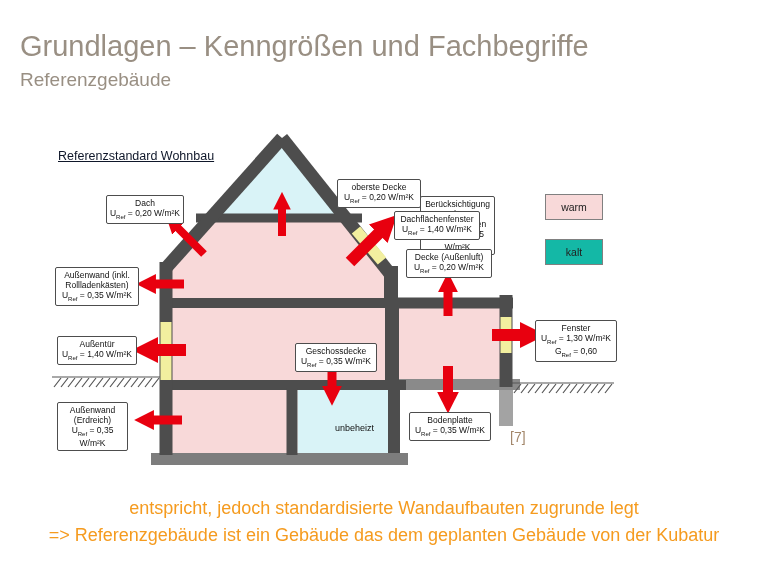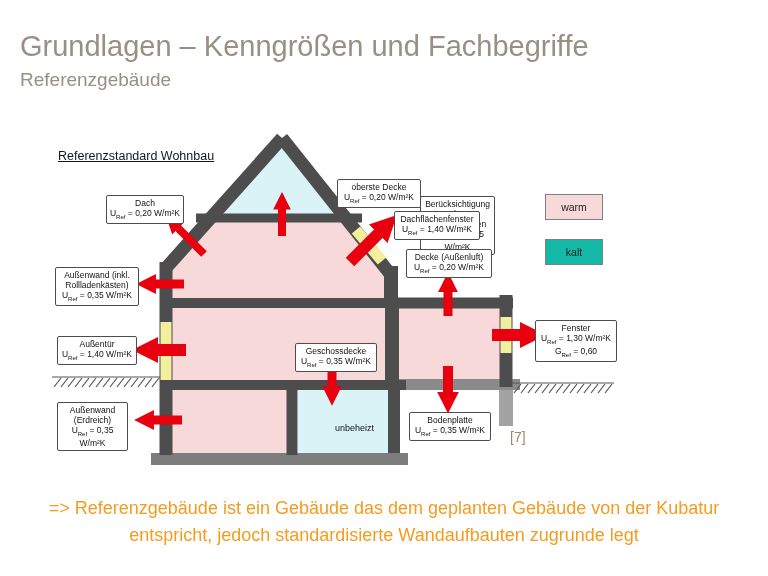--- a/index.html
+++ b/index.html
@@ -181,15 +181,15 @@
 </div>
 <div class="legend-swatch" style="left:545px;top:239px;background:#14b8a6;">
   <span>kalt</span>
 </div>
 
 <div class="room-caption" style="left:298px;top:423px;width:113px;">unbeheizt</div>
 
 <div class="citation">[7]</div>
 
 <div class="conclusion">
+  <div>entspricht, jedoch standardisierte Wandaufbauten zugrunde legt</div>
   <div>=&gt; Referenzgebäude ist ein Gebäude das dem geplanten Gebäude von der Kubatur</div>
-  <div>entspricht, jedoch standardisierte Wandaufbauten zugrunde legt</div>
 </div>
 
 </body></html>

